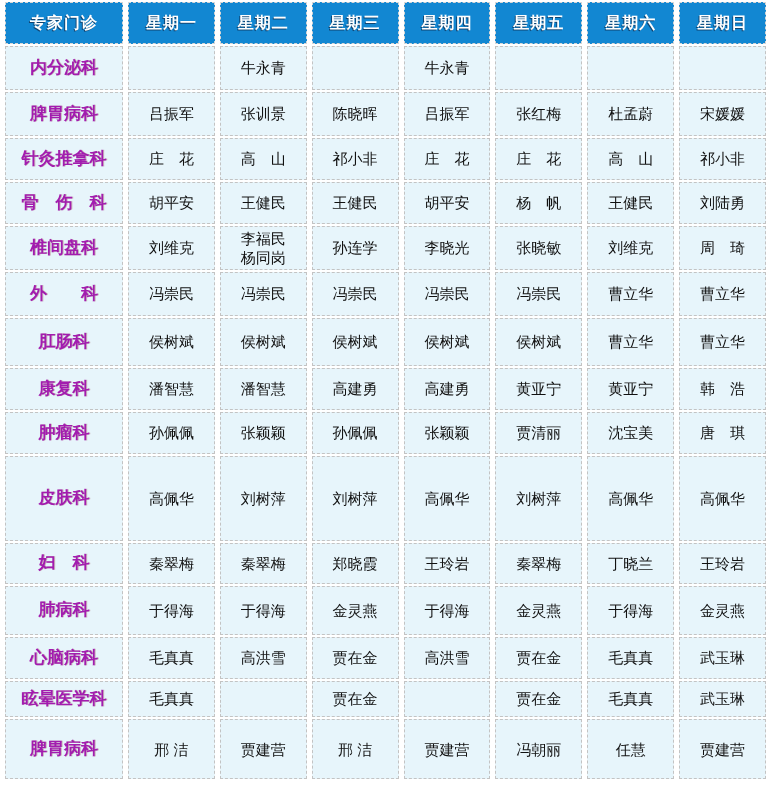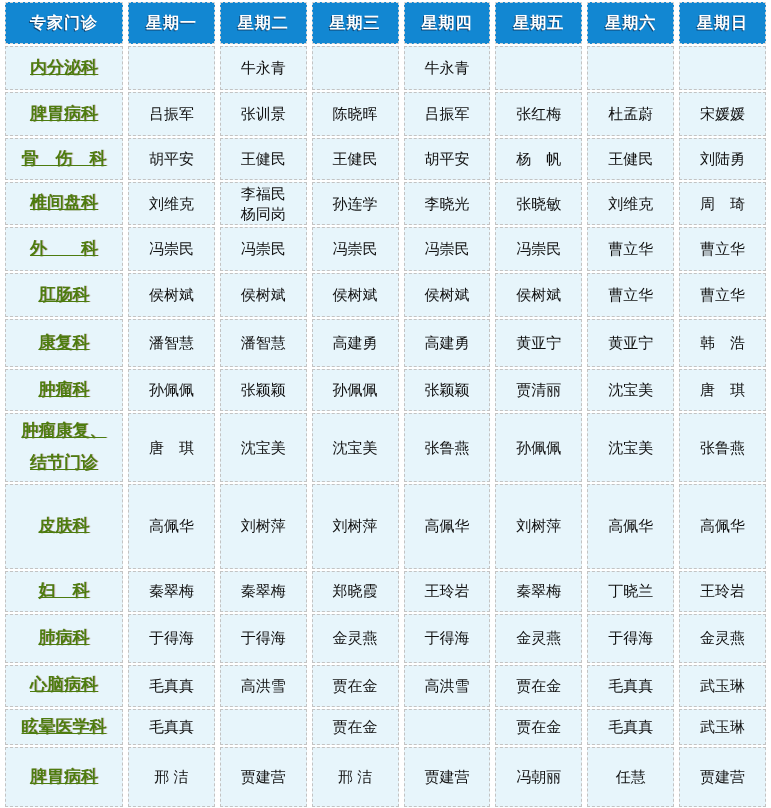--- a/index.html
+++ b/index.html
@@ -30,29 +30,28 @@
     height: 38px;
     text-align: center;
     vertical-align: middle;
     text-shadow: -1px 1px 0 rgba(15, 45, 80, 0.75);
     letter-spacing: 1px;
     margin-top: 20px;
   }
   tbody th.dept {
     background: #e7f5fb;
     border: 1px dashed #c3c3c3;
-    color: #4d7c0f;
+    color: #a21caf;
     font-size: 17px;
     font-weight: bold;
     text-align: center;
     vertical-align: middle;
     white-space: pre-line;
     line-height: 1.9;
     text-shadow: 1px 0 0 rgba(150, 70, 70, 0.35);
-    text-decoration: underline;
   }
   tbody td {
     background: #e7f5fb;
     border: 1px dashed #c3c3c3;
     color: #111111;
     font-size: 15px;
     text-align: center;
     vertical-align: middle;
     white-space: pre-line;
     line-height: 1.3;
@@ -117,20 +116,30 @@
         <th class="dept">脾胃病科</th>
         <td>吕振军</td>
         <td>张训景</td>
         <td>陈晓晖</td>
         <td>吕振军</td>
         <td>张红梅</td>
         <td>杜孟蔚</td>
         <td>宋媛媛</td>
       </tr>
       <tr>
+        <th class="dept">针灸推拿科</th>
+        <td>庄　花</td>
+        <td>高　山</td>
+        <td>祁小非</td>
+        <td>庄　花</td>
+        <td>庄　花</td>
+        <td>高　山</td>
+        <td>祁小非</td>
+      </tr>
+      <tr>
         <th class="dept">骨　伤　科</th>
         <td>胡平安</td>
         <td>王健民</td>
         <td>王健民</td>
         <td>胡平安</td>
         <td>杨　帆</td>
         <td>王健民</td>
         <td>刘陆勇</td>
       </tr>
       <tr>
@@ -178,31 +187,20 @@
         <th class="dept">肿瘤科</th>
         <td>孙佩佩</td>
         <td>张颖颖</td>
         <td>孙佩佩</td>
         <td>张颖颖</td>
         <td>贾清丽</td>
         <td>沈宝美</td>
         <td>唐　琪</td>
       </tr>
       <tr>
-        <th class="dept">肿瘤康复、
-结节门诊</th>
-        <td>唐　琪</td>
-        <td>沈宝美</td>
-        <td>沈宝美</td>
-        <td>张鲁燕</td>
-        <td>孙佩佩</td>
-        <td>沈宝美</td>
-        <td>张鲁燕</td>
-      </tr>
-      <tr>
         <th class="dept">皮肤科</th>
         <td>高佩华</td>
         <td>刘树萍</td>
         <td>刘树萍</td>
         <td>高佩华</td>
         <td>刘树萍</td>
         <td>高佩华</td>
         <td>高佩华</td>
       </tr>
       <tr>

